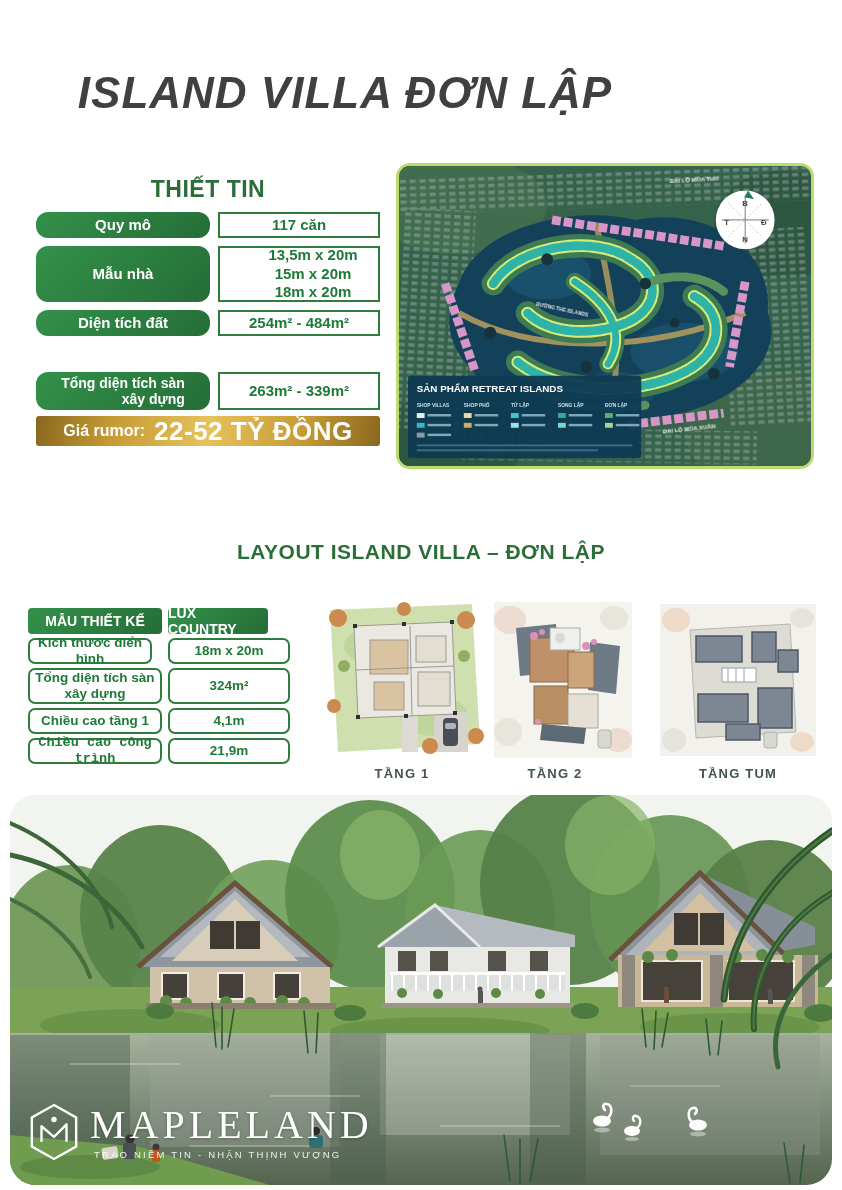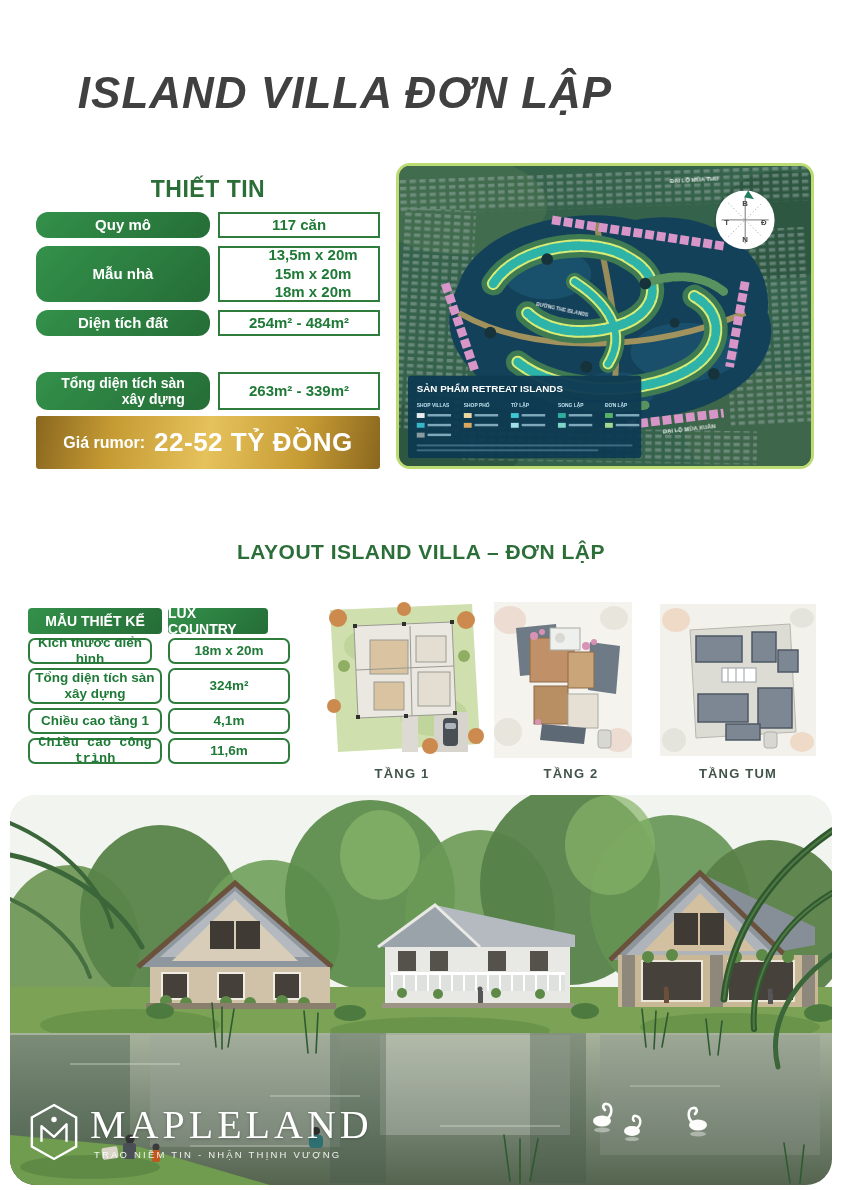--- a/index.html
+++ b/index.html
@@ -10,21 +10,21 @@
   .sec-h{position:absolute;margin:0;text-align:center;font-weight:800;color:#2c6e38;}
   .info-h{left:36px;width:344px;top:176px;font-size:23px;letter-spacing:.5px;}
   .layout-h{left:0;width:842px;top:540px;font-size:21px;letter-spacing:.5px;}
   .lbl{position:absolute;background:linear-gradient(135deg,#33914a,#256d37);color:#fff;
        font-weight:700;display:flex;align-items:center;justify-content:center;text-align:right;
        border-radius:12px;font-size:15px;line-height:1.15;}
   .val{position:absolute;background:#fff;border:2px solid #2e7d3c;color:#1f7a37;font-weight:700;
        display:flex;align-items:center;justify-content:center;text-align:center;border-radius:0;
        font-size:15px;line-height:1.25;}
   .pre{white-space:pre-line;}
-  .gold{position:absolute;left:36px;top:416px;width:344px;height:53px;border-radius:3px;
+  .gold{position:absolute;left:36px;top:416px;width:344px;height:30px;border-radius:3px;
         background:linear-gradient(100deg,#8a671f 0%,#c59a33 22%,#e6c25c 50%,#c59a33 78%,#8a671f 100%);
         display:flex;align-items:center;justify-content:center;gap:9px;color:#fff;}
   .gold .pfx{font-size:16px;font-weight:700;}
   .gold .big{font-size:26px;font-weight:800;letter-spacing:.5px;}
   .map-wrap{position:absolute;left:396px;top:163px;width:418px;height:306px;border:3px solid #bcdc73;
         border-radius:14px;overflow:hidden;background:#35624a;box-sizing:border-box;}
   .hcell{position:absolute;background:linear-gradient(135deg,#33914a,#256d37);color:#fff;font-weight:700;
         display:flex;align-items:center;justify-content:center;border-radius:4px;font-size:14px;}
   .lcell{position:absolute;background:#fff;border:2px solid #2e7d3c;color:#1f7a37;font-weight:700;
         display:flex;align-items:center;justify-content:center;text-align:center;border-radius:7px;
@@ -202,21 +202,21 @@
   <div class="lcell" style="left:168px;top:638px;width:122px;height:26px;box-sizing:border-box;">18m x 20m</div>
 
   <div class="lcell pre" style="left:28px;top:668px;width:134px;height:36px;box-sizing:border-box;">Tổng diện tích sàn
 xây dựng</div>
   <div class="lcell" style="left:168px;top:668px;width:122px;height:36px;box-sizing:border-box;">324m²</div>
 
   <div class="lcell" style="left:28px;top:708px;width:134px;height:26px;box-sizing:border-box;">Chiều cao tầng 1</div>
   <div class="lcell" style="left:168px;top:708px;width:122px;height:26px;box-sizing:border-box;">4,1m</div>
 
   <div class="lcell" style="left:28px;top:738px;width:134px;height:26px;box-sizing:border-box;font-family:Liberation Mono, monospace;">Chiều cao công trình</div>
-  <div class="lcell" style="left:168px;top:738px;width:122px;height:26px;box-sizing:border-box;">11,6m</div>
+  <div class="lcell" style="left:168px;top:738px;width:122px;height:26px;box-sizing:border-box;">21,9m</div>
 
   <div class="plan" style="left:314px;top:596px;">
     <svg viewBox="0 0 176 164" width="176" height="164">
       <rect width="176" height="164" fill="#ffffff"></rect>
       <path d="M16,14 L158,8 L166,148 L24,156 Z" fill="#cfe0ae"></path>
       <ellipse cx="60" cy="50" rx="30" ry="18" fill="#b8d093" opacity=".7"></ellipse>
       <ellipse cx="120" cy="120" rx="34" ry="20" fill="#b8d093" opacity=".7"></ellipse>
       <rect x="120" y="116" width="34" height="40" fill="#d6d4cc"></rect>
       <rect x="88" y="118" width="16" height="38" fill="#dcdad2"></rect>
       <g stroke="#9a9a93" stroke-width="1">
@@ -298,21 +298,21 @@
       <g stroke="#9aa0a6" stroke-width="1">
           <line x1="68" y1="64" x2="68" y2="78"></line>
           <line x1="76" y1="64" x2="76" y2="78"></line>
           <line x1="84" y1="64" x2="84" y2="78"></line>
         </g>
       <rect x="104" y="128" width="13" height="16" rx="3" fill="#d8d8d2" stroke="#b0b0aa"></rect>
     </svg>
   </div>
 
   <div class="plan-cap" style="left:314px;width:176px;">TẦNG 1</div>
-  <div class="plan-cap" style="left:502px;width:138px;">TẦNG 2</div>
+  <div class="plan-cap" style="left:486px;width:138px;">TẦNG 2</div>
   <div class="plan-cap" style="left:660px;width:156px;">TẦNG TUM</div>
 
   <div class="photo">
     <svg viewBox="0 0 822 390" width="822" height="390">
       <defs>
         <linearGradient id="lakeG" x1="0" y1="0" x2="0" y2="1">
           <stop offset="0" stop-color="#a7b29c"></stop>
             <stop offset=".5" stop-color="#7c8a78"></stop>
             <stop offset="1" stop-color="#55644f"></stop>
         </linearGradient>

